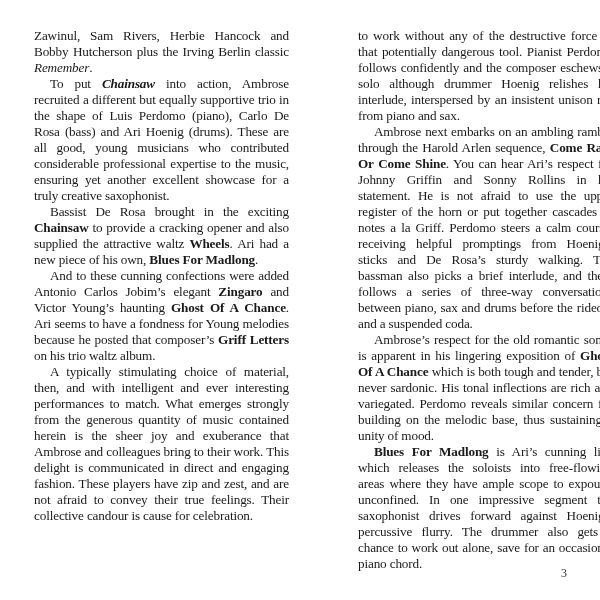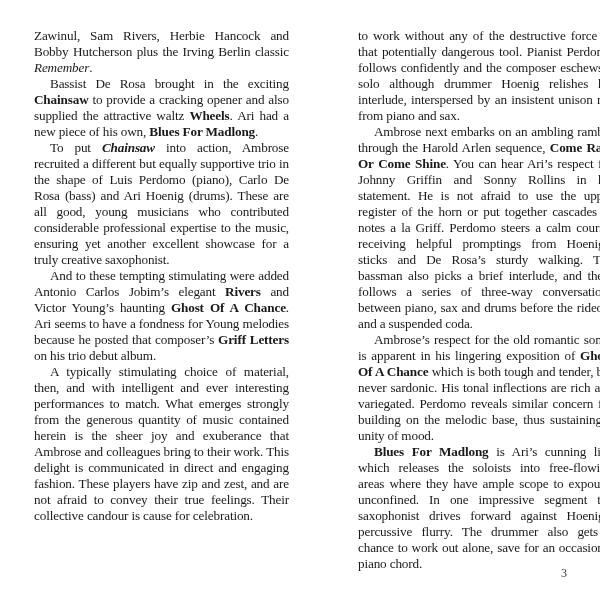--- a/index.html
+++ b/index.html
@@ -13,23 +13,23 @@
   p.noindent { text-indent: 0; }
   b { font-weight: bold; }
   i { font-style: italic; }
   .page-num { position: absolute; left: 561px; top: 566px; font-size: 12px; color: #333; }
 </style>
 </head>
 <body>
 
 <div class="col" id="col-left">
     <p class="noindent"><span>Zawinul, Sam Rivers, Herbie Hancock and Bobby Hutcherson plus the Irving Berlin classic </span><i>Remember</i><span>.</span></p>
+    <p><span>To put </span><b><i>Chainsaw</i></b><span> into action, Ambrose recruited a different but equally supportive trio in the shape of Luis Perdomo (piano), Carlo De Rosa (bass) and Ari Hoenig (drums). These are all good, young musicians who contributed considerable professional expertise to the music, ensuring yet another excellent showcase for a truly creative saxophonist.</span></p>
     <p><span>Bassist De Rosa brought in the exciting </span><b>Chainsaw</b><span> to provide a cracking opener and also supplied the attractive waltz </span><b>Wheels</b><span>. Ari had a new piece of his own, </span><b>Blues For Madlong</b><span>.</span></p>
-    <p><span>To put </span><b><i>Chainsaw</i></b><span> into action, Ambrose recruited a different but equally supportive trio in the shape of Luis Perdomo (piano), Carlo De Rosa (bass) and Ari Hoenig (drums). These are all good, young musicians who contributed considerable professional expertise to the music, ensuring yet another excellent showcase for a truly creative saxophonist.</span></p>
-    <p><span>And to these tempting stimulating were added Antonio Carlos Jobim’s elegant </span><b>Rivers</b><span> and Victor Young’s haunting </span><b>Ghost Of A Chance</b><span>. Ari seems to have a fondness for Young melodies because he posted that composer’s </span><b>Griff Letters</b><span> on his trio debut album.</span></p>
+    <p><span>And to these cunning confections were added Antonio Carlos Jobim’s elegant </span><b>Zingaro</b><span> and Victor Young’s haunting </span><b>Ghost Of A Chance</b><span>. Ari seems to have a fondness for Young melodies because he posted that composer’s </span><b>Griff Letters</b><span> on his trio waltz album.</span></p>
     <p><span>A typically stimulating choice of material, then, and with intelligent and ever interesting performances to match. What emerges strongly from the generous quantity of music contained herein is the sheer joy and exuberance that Ambrose and colleagues bring to their work. This delight is communicated in direct and engaging fashion. These players have zip and zest, and are not afraid to convey their true feelings. Their collective candour is cause for celebration.</span></p>
   </div>
 <div class="col" id="col-right">
     <p class="noindent"><span>to work without any of the destructive force of that potentially dangerous tool. Pianist Perdomo follows confidently and the composer eschews a solo although drummer Hoenig relishes his interlude, interspersed by an insistent unison riff from piano and sax.</span></p>
     <p><span>Ambrose next embarks on an ambling ramble through the Harold Arlen sequence, </span><b>Come Rain Or Come Shine</b><span>. You can hear Ari’s respect for Johnny Griffin and Sonny Rollins in his statement. He is not afraid to use the upper register of the horn or put together cascades of notes a la Griff. Perdomo steers a calm course, receiving helpful promptings from Hoenig’s sticks and De Rosa’s sturdy walking. The bassman also picks a brief interlude, and there follows a series of three-way conversations between piano, sax and drums before the rideout and a suspended coda.</span></p>
     <p><span>Ambrose’s respect for the old romantic songs is apparent in his lingering exposition of </span><b>Ghost Of A Chance</b><span> which is both tough and tender, but never sardonic. His tonal inflections are rich and variegated. Perdomo reveals similar concern for building on the melodic base, thus sustaining a unity of mood.</span></p>
     <p><b>Blues For Madlong</b><span> is Ari’s cunning line which releases the soloists into free-flowing areas where they have ample scope to expound unconfined. In one impressive segment the saxophonist drives forward against Hoenig’s percussive flurry. The drummer also gets a chance to work out alone, save for an occasional piano chord.</span></p>
   </div>
 <div class="page-num">3</div>
 

